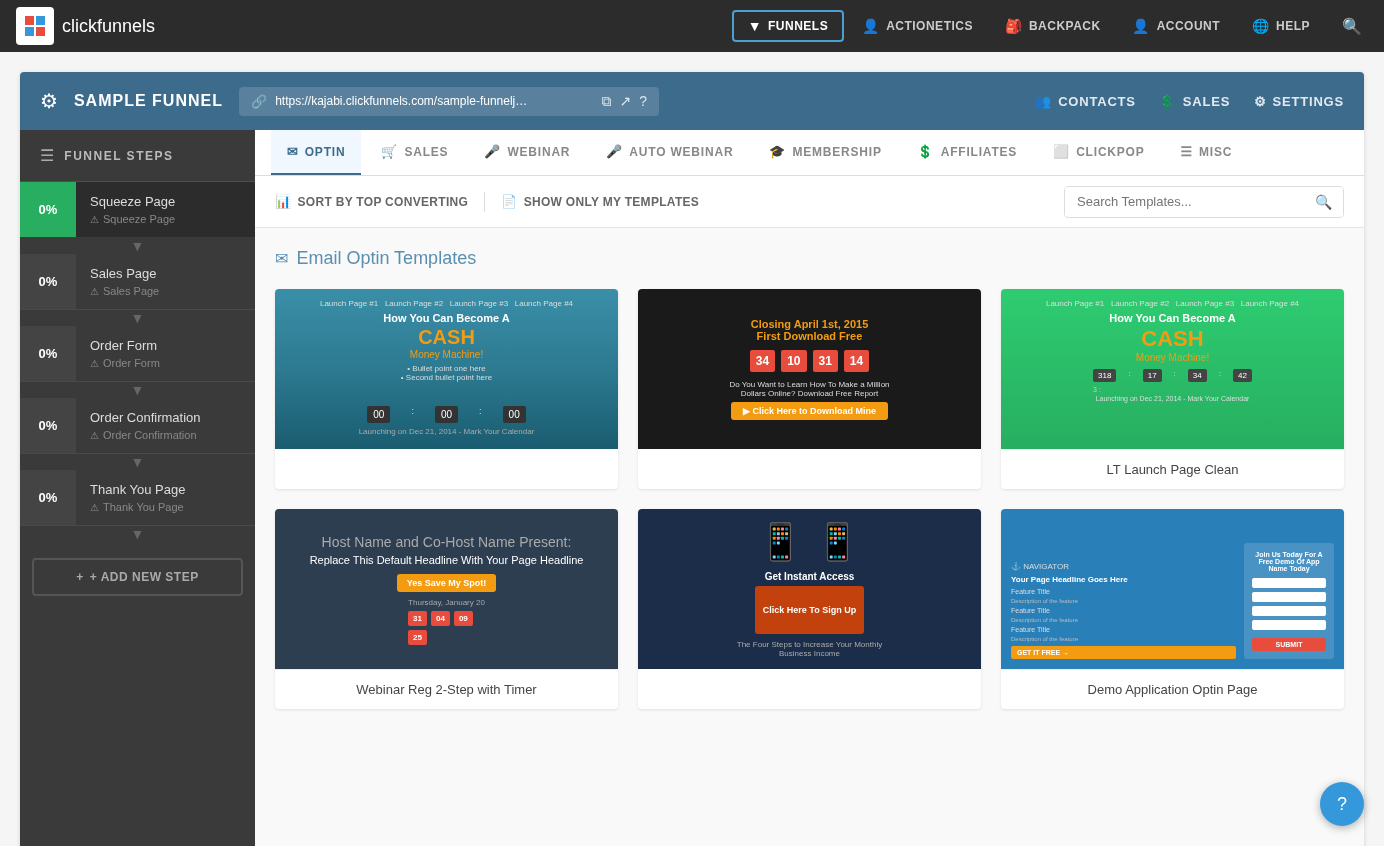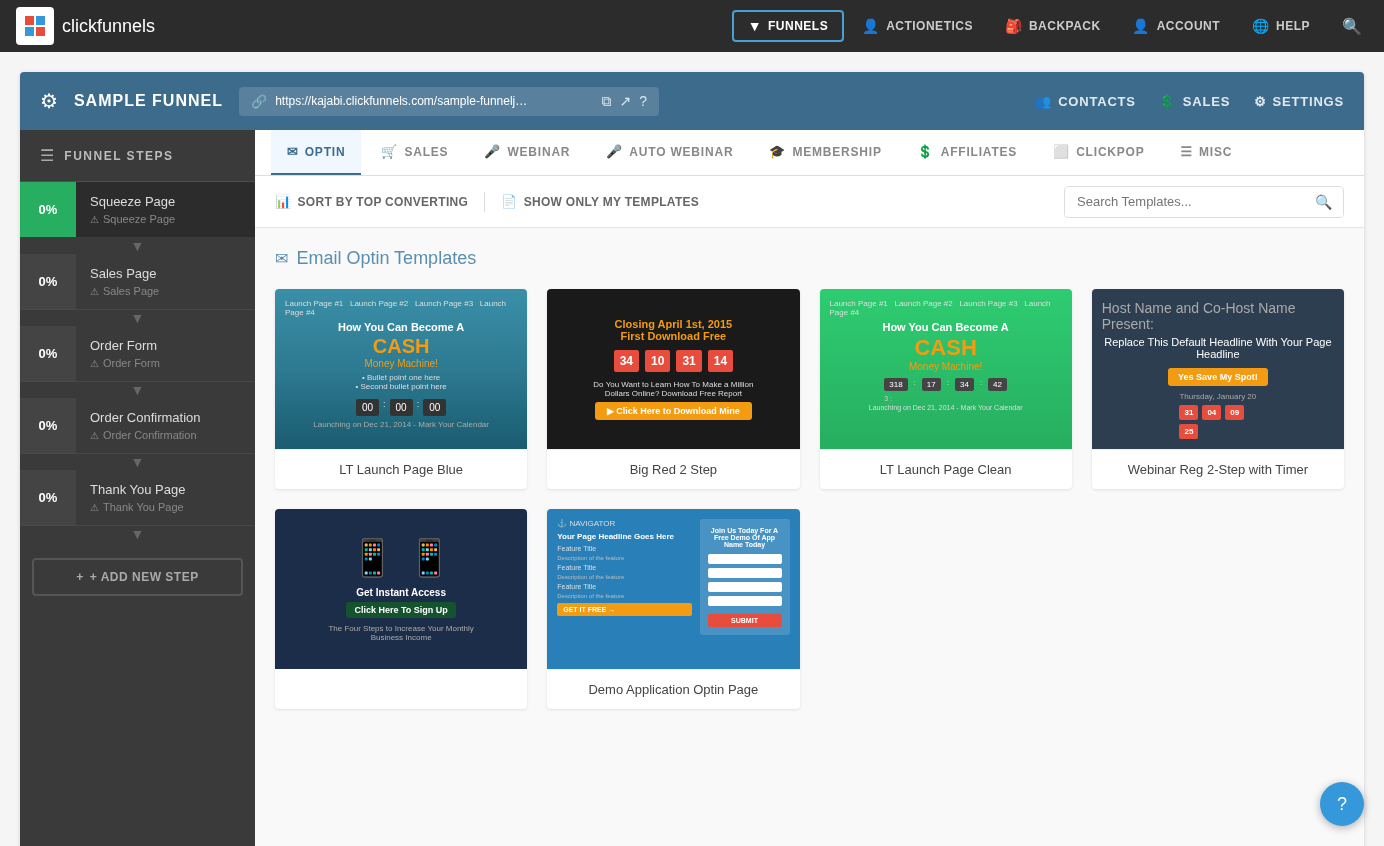--- a/index.html
+++ b/index.html
@@ -312,21 +312,21 @@
       font-size: 18px;
       font-weight: 400;
       color: #5a8fb0;
       margin-bottom: 20px;
     }
     .section-title-icon { font-size: 16px; }
 
     
     .template-grid {
       display: grid;
-      grid-template-columns: repeat(4, 1fr);
+      grid-template-columns: repeat(3, 1fr);
       gap: 20px;
     }
     .template-card {
       background: white;
       border-radius: 4px;
       overflow: hidden;
       box-shadow: 0 1px 3px rgba(0,0,0,0.1);
       cursor: pointer;
       transition: box-shadow 0.2s;
     }
@@ -350,21 +350,21 @@
       background: linear-gradient(180deg, #3a8fa8 0%, #2d7a91 50%, #1a5c70 100%);
       display: flex;
       flex-direction: column;
       align-items: center;
       justify-content: flex-start;
       padding: 10px;
       font-size: 9px;
       color: white;
     }
     .thumb-lt-blue .cash-text { font-size: 20px; font-weight: bold; color: #f39c12; }
-    .thumb-lt-blue .timer { display: flex; gap: 4px; margin-top: 8px; }
+    .thumb-lt-blue .timer { display: flex; gap: 21px; margin-top: 24px; }
     .thumb-lt-blue .timer-box { background: #333; color: white; padding: 3px 6px; border-radius: 2px; font-size: 10px; }
 
     .thumb-big-red {
       background: #1a1a1a;
       display: flex;
       flex-direction: column;
       align-items: center;
       justify-content: center;
       padding: 10px;
       color: white;
@@ -706,49 +706,47 @@
                   <div class="timer">
                     <div class="timer-box">00</div>
                     <div style="color:#ddd;">:</div>
                     <div class="timer-box">00</div>
                     <div style="color:#ddd;">:</div>
                     <div class="timer-box">00</div>
                   </div>
                   <div style="font-size:8px; color:#aaa; margin-top:4px;">Launching on Dec 21, 2014 - Mark Your Calendar</div>
                 </div>
               </div>
-              <div class="template-name">LT Launch Page Blue</div>
             </div>
 
             <div class="template-card">
               <div class="template-thumb">
                 <div class="thumb-big-red" style="height:100%; width:100%;">
                   <div class="headline">Closing April 1st, 2015<br>First Download Free</div>
                   <div class="countdown">
                     <div class="cbox">34</div>
                     <div class="cbox">10</div>
                     <div class="cbox">31</div>
                     <div class="cbox">14</div>
                   </div>
                   <div style="font-size:8px; color:#ddd; margin-bottom:4px; text-align:center;">Do You Want to Learn How To Make a Million<br>Dollars Online? Download Free Report</div>
                   <div style="background:#f39c12; color:white; padding:4px 12px; border-radius:3px; font-size:9px; font-weight:bold;">▶ Click Here to Download Mine</div>
                 </div>
               </div>
-              <div class="template-name">Big Red 2 Step</div>
             </div>
 
             <div class="template-card">
               <div class="template-thumb">
                 <div class="thumb-lt-clean" style="height:100%; width:100%;">
                   <div style="font-size:8px; color:#ddd; margin-bottom:4px;">Launch Page #1 &nbsp; Launch Page #2 &nbsp; Launch Page #3 &nbsp; Launch Page #4</div>
                   <div style="font-size:11px; color:white; font-weight:bold; margin-bottom:2px;">How You Can Become A</div>
                   <div style="font-size:22px; font-weight:bold; color:#f39c12;">CASH</div>
                   <div style="font-size:10px; color:#f39c12;">Money Machine!</div>
                   <div style="font-size:8px; color:white; margin-top:6px;">
-                    <div style="display:flex; gap:6px; justify-content:center; margin-bottom:4px;">
+                    <div style="display:flex; gap:12px; justify-content:center; margin-bottom:4px;">
                       <span style="background:#444; padding:2px 5px; border-radius:2px; color:white;">318</span>
                       <span style="color:#ddd;">:</span>
                       <span style="background:#444; padding:2px 5px; border-radius:2px; color:white;">17</span>
                       <span style="color:#ddd;">:</span>
                       <span style="background:#444; padding:2px 5px; border-radius:2px; color:white;">34</span>
                       <span style="color:#ddd;">:</span>
                       <span style="background:#444; padding:2px 5px; border-radius:2px; color:white;">42</span>
                     </div>
                     <div style="font-size:7px; color:#ccc;">3 :</div>
                   </div>
@@ -781,30 +779,30 @@
             </div>
 
             <div class="template-card" style="position:relative;">
               <div class="template-thumb">
                 <div class="thumb-minimal" style="height:100%; width:100%;">
                   <div style="display:flex; gap:12px; align-items:center; justify-content:center;">
                     <div style="font-size:36px; color:#4a6ea8;">📱</div>
                     <div style="font-size:36px; color:#4a6ea8;">📱</div>
                   </div>
                   <div class="m-text" style="margin-top:8px; font-size:10px; font-weight:bold; color:white;">Get Instant Access<br>
-                    <div style="background:#14532d; color:white; padding:3px 8px; border-radius:3px; margin-top:4px; font-size:9px;">Click Here To Sign Up</div>
+                    <div style="background:#c2410c; color:white; padding:19px 8px; border-radius:3px; margin-top:4px; font-size:9px;">Click Here To Sign Up</div>
                   </div>
                   <div style="font-size:8px; color:#aaa; margin-top:6px; text-align:center;">The Four Steps to Increase Your Monthly<br>Business Income</div>
                 </div>
               </div>
             </div>
 
             <div class="template-card">
               <div class="template-thumb">
-                <div class="thumb-demo" style="height:100%; width:100%; align-items:flex-start;">
+                <div class="thumb-demo" style="height:100%; width:100%; align-items:flex-end;">
                   <div class="d-left" style="flex:1;">
                     <div style="font-size:8px; color:#ddd; margin-bottom:4px;">⚓ NAVIGATOR</div>
                     <div style="font-size:8px; color:white; font-weight:bold; margin-bottom:4px;">Your Page Headline Goes Here</div>
                     <div style="font-size:7px; color:#ddd; margin-bottom:3px;">Feature Title</div>
                     <div style="font-size:6px; color:#bbb; margin-bottom:3px;">Description of the feature</div>
                     <div style="font-size:7px; color:#ddd; margin-bottom:3px;">Feature Title</div>
                     <div style="font-size:6px; color:#bbb; margin-bottom:3px;">Description of the feature</div>
                     <div style="font-size:7px; color:#ddd; margin-bottom:3px;">Feature Title</div>
                     <div style="font-size:6px; color:#bbb; margin-bottom:3px;">Description of the feature</div>
                     <div style="background:#f39c12; color:white; padding:3px 6px; border-radius:2px; font-size:7px; font-weight:bold; margin-top:4px;">GET IT FREE →</div>

